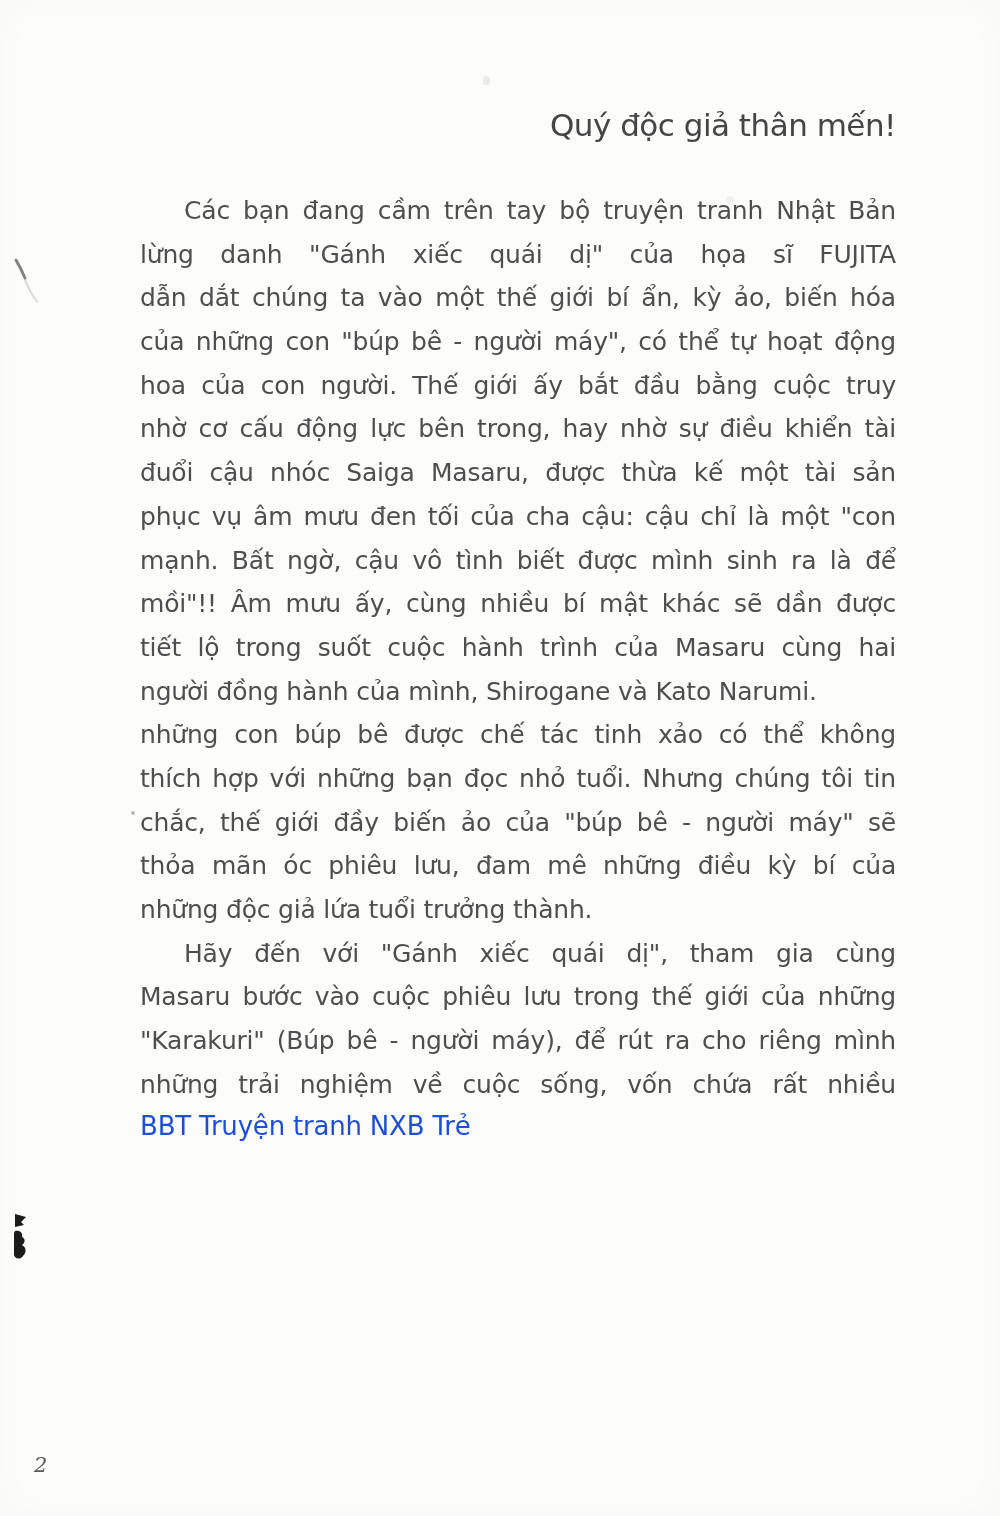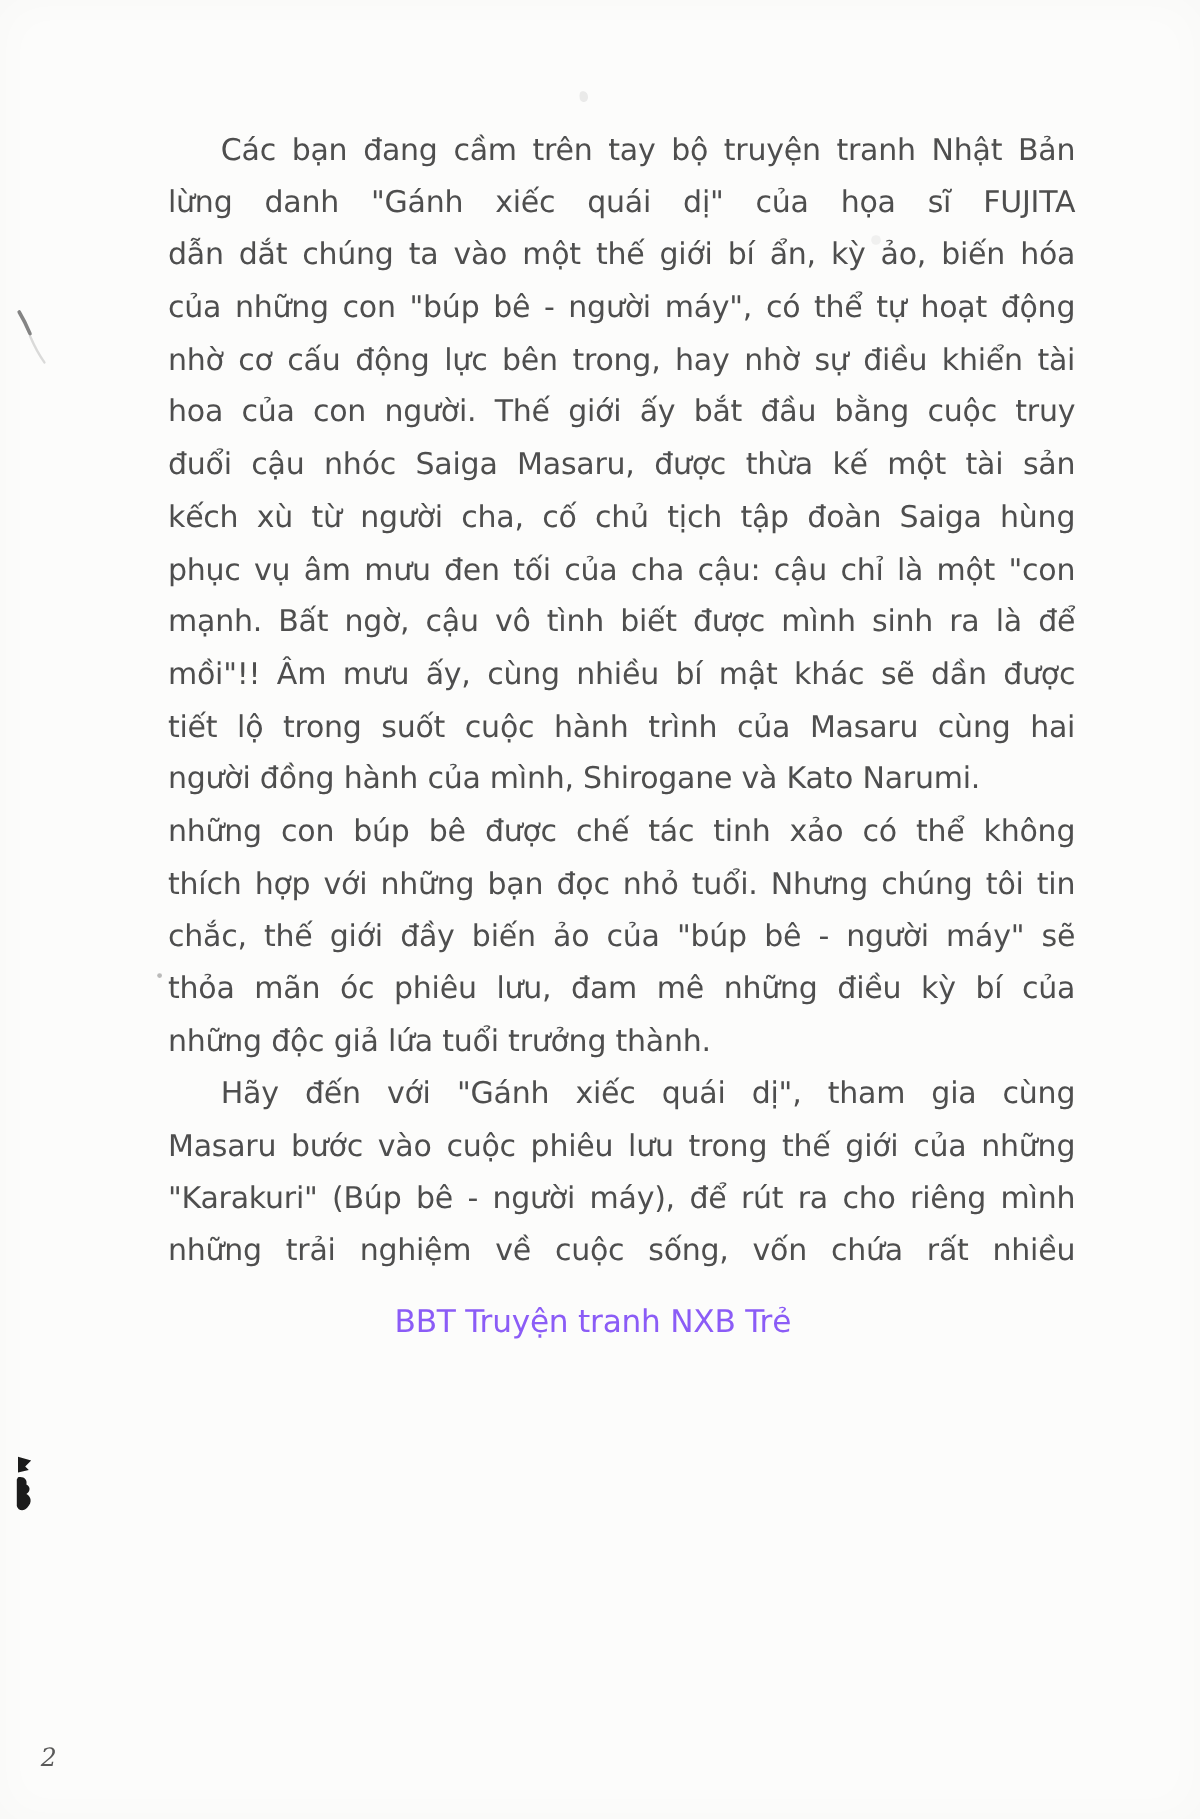--- a/index.html
+++ b/index.html
@@ -41,27 +41,26 @@
     height: 43.7px;
     letter-spacing: -0.2px;
     text-align: justify;
     text-align-last: justify;
     overflow: visible;
     white-space: normal;
   }
   .line.indent { text-indent: 44px; }
   .line.end { text-align-last: left; }
   .signature {
-    margin-top: 18px;
     padding-right: 48px;
     font-size: 26px;
     line-height: 40px;
     letter-spacing: -0.2px;
-    color: #8b5cf6;
-    text-align: center;
+    color: #1d4ed8;
+    text-align: left;
   }
   .page-number {
     position: absolute;
     left: 34px;
     top: 1453px;
     font-family: "DejaVu Serif", "Liberation Serif", serif;
     font-style: italic;
     font-size: 21px;
     color: #5a5a5a;
   }
@@ -90,29 +89,29 @@
 
   <svg class="artifact ink-blot" viewBox="0 0 20 52">
     <path d="M3,2 L14,5 L9,10 L12,13 L3,15 Z" fill="var(--ink-blot-color, #1b1b1b)"></path>
     <path d="M3,19 C8,18 11,21 10,25 C14,27 13,31 10,33 C14,35 15,40 11,44 C8,48 3,47 2,43 L2,21 Z" fill="var(--ink-blot-color, #1b1b1b)"></path>
   </svg>
 
   <div class="artifact dot-speck"></div>
 
   <div class="content">
 
+    <div class="page-title">Quý độc giả thân mến!</div>
 
     <div class="line indent">Các bạn đang cầm trên tay bộ truyện tranh Nhật Bản</div>
     <div class="line">lừng danh "Gánh xiếc quái dị" của họa sĩ FUJITA</div>
     <div class="line">dẫn dắt chúng ta vào một thế giới bí ẩn, kỳ ảo, biến hóa</div>
     <div class="line">của những con "búp bê - người máy", có thể tự hoạt động</div>
+    <div class="line">hoa của con người. Thế giới ấy bắt đầu bằng cuộc truy</div>
     <div class="line">nhờ cơ cấu động lực bên trong, hay nhờ sự điều khiển tài</div>
-    <div class="line">hoa của con người. Thế giới ấy bắt đầu bằng cuộc truy</div>
     <div class="line">đuổi cậu nhóc Saiga Masaru, được thừa kế một tài sản</div>
-    <div class="line">kếch xù từ người cha, cố chủ tịch tập đoàn Saiga hùng</div>
     <div class="line">phục vụ âm mưu đen tối của cha cậu: cậu chỉ là một "con</div>
     <div class="line">mạnh. Bất ngờ, cậu vô tình biết được mình sinh ra là để</div>
     <div class="line">mồi"!! Âm mưu ấy, cùng nhiều bí mật khác sẽ dần được</div>
     <div class="line">tiết lộ trong suốt cuộc hành trình của Masaru cùng hai</div>
     <div class="line end">người đồng hành của mình, Shirogane và Kato Narumi.</div>
 
     <div class="line">những con búp bê được chế tác tinh xảo có thể không</div>
     <div class="line">thích hợp với những bạn đọc nhỏ tuổi. Nhưng chúng tôi tin</div>
     <div class="line">chắc, thế giới đầy biến ảo của "búp bê - người máy" sẽ</div>
     <div class="line">thỏa mãn óc phiêu lưu, đam mê những điều kỳ bí của</div>

